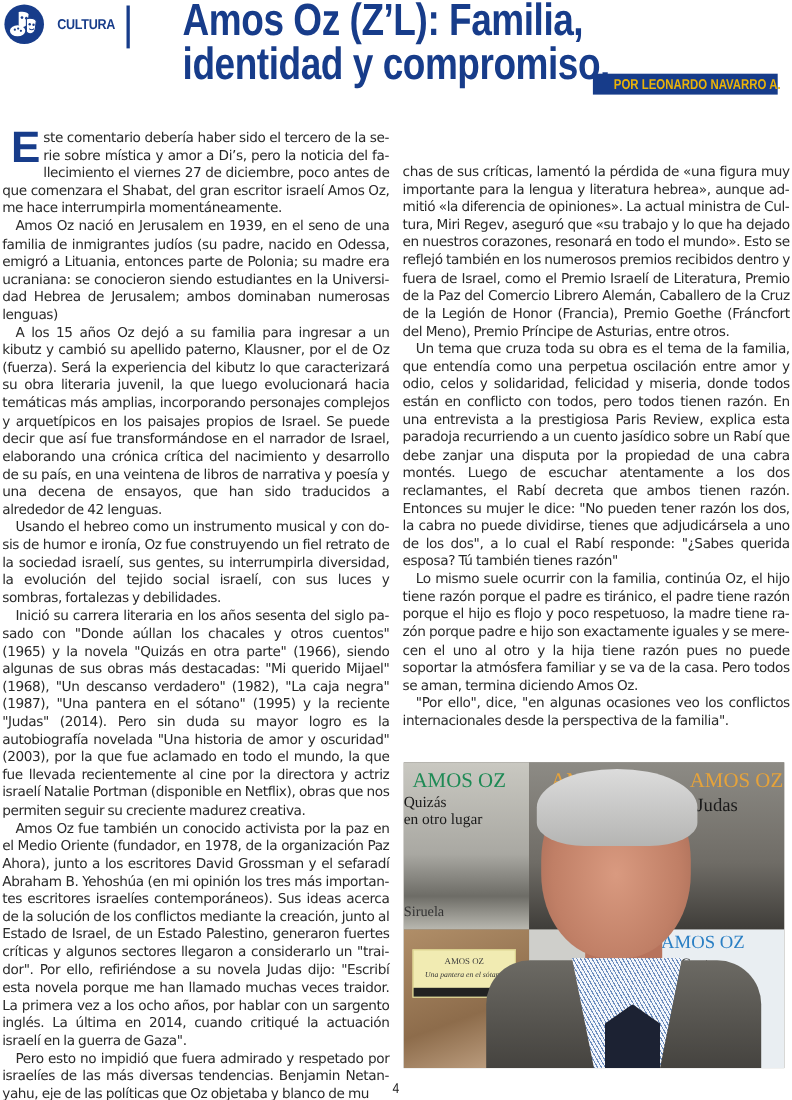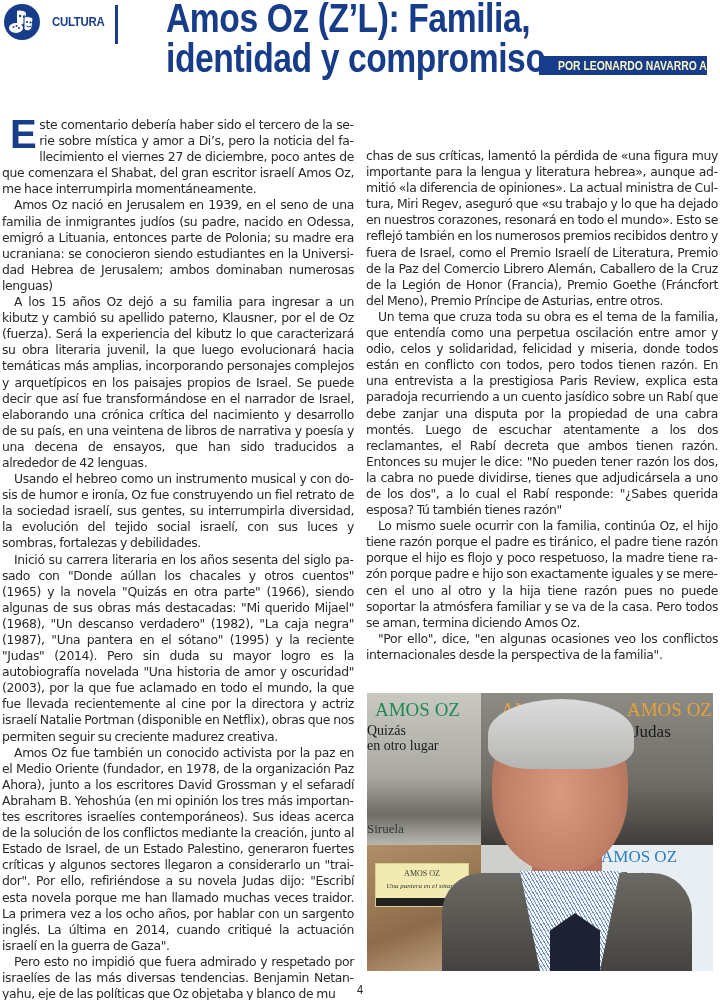--- a/index.html
+++ b/index.html
@@ -3,21 +3,21 @@
 <meta charset="utf-8">
 <style>
   html, body { margin: 0; padding: 0; background: #ffffff; }
   body { width: 720px; height: 1000px; position: relative; overflow: hidden; font-family: "Liberation Sans", sans-serif; color: #222; }
 
   .header { position: absolute; left: 0; top: 0; width: 580px; height: 90px; }
   .section-icon { position: absolute; left: 4px; top: 4px; width: 36px; height: 36px; border-radius: 50%; background: #173c8a; }
   .section-label { position: absolute; left: 52px; top: 14px; font-family: "Liberation Sans", sans-serif; font-weight: bold; font-size: 13px; color: #173c8a; letter-spacing: -0.3px; transform: scaleX(0.88); transform-origin: left; }
   .section-divider { position: absolute; left: 115px; top: 5px; width: 3px; height: 39px; background: #173c8a; }
   .title { position: absolute; left: 166px; top: -2px; margin: 0; font-family: "Liberation Sans", sans-serif; font-weight: bold; font-size: 41px; line-height: 40px; color: #173c8a; letter-spacing: -0.5px; transform: scaleX(0.82); transform-origin: left top; white-space: nowrap; }
-  .byline { position: absolute; left: 539px; top: 56px; height: 19px; width: 168px; background: #173c8a; color: #fef9c3; font-weight: bold; font-size: 13px; line-height: 19px; text-align: right; white-space: nowrap; }
+  .byline { position: absolute; left: 539px; top: 67px; height: 19px; width: 168px; background: #173c8a; color: #eab308; font-weight: bold; font-size: 13px; line-height: 19px; text-align: right; white-space: nowrap; }
   .byline span { display: inline-block; transform: scaleX(0.8); }
 
   .column { position: absolute; top: 117px; width: 352px; font-family: "DejaVu Sans", sans-serif; font-size: 12.4px; line-height: 16.1px; color: #2a2a2a; text-align: justify; }
   .col-left { left: 2px; }
   .col-right { left: 366px; top: 117px; margin-top: 31px; }
   .column p { margin: 0; text-indent: 12px; hyphens: manual; letter-spacing: -0.35px; word-spacing: -0.5px; }
   .column p.first { text-indent: 0; }
   .dropcap { float: left; font-family: "Liberation Sans", sans-serif; font-weight: bold; font-size: 40px; line-height: 28px; color: #173c8a; margin: 3px 3px 0 8px; height: 30px; }
 
   .photo { position: absolute; left: 367px; top: 693px; width: 346px; height: 278px; overflow: hidden; background: #7a776f; }

